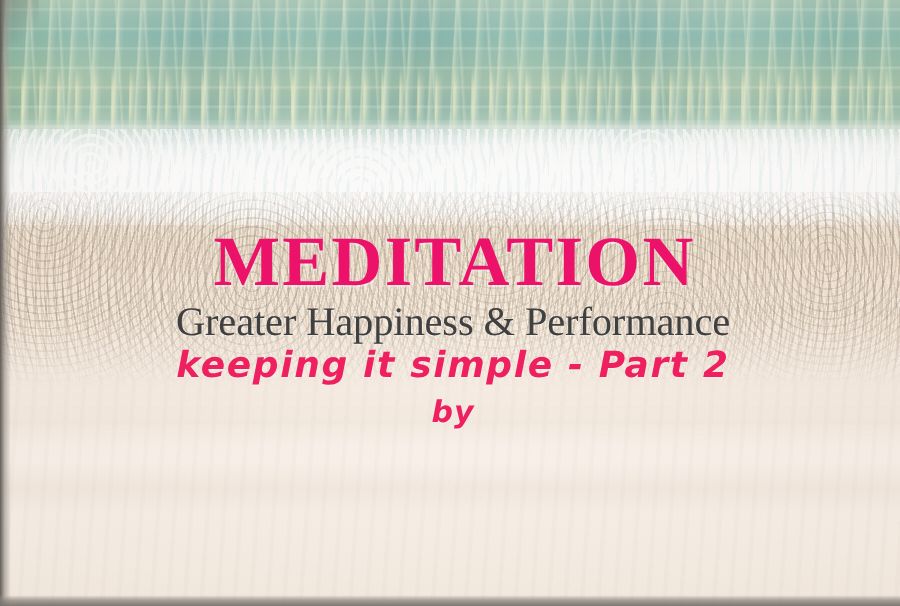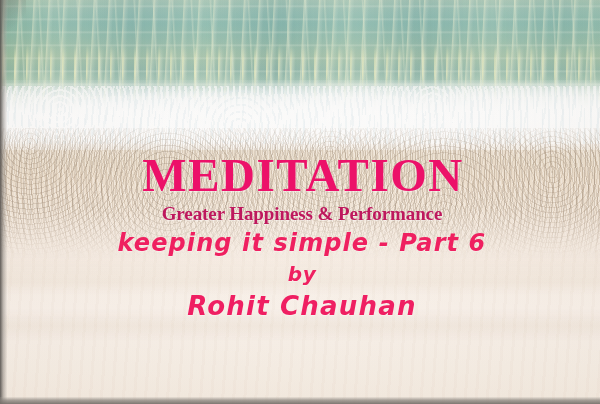--- a/index.html
+++ b/index.html
@@ -223,25 +223,25 @@
     line-height: 50px;
     letter-spacing: 1.5px;
     color: #ec1169;
     margin: 0;
     padding-left: 6px;
     text-shadow: 0 1px 1px rgba(255,255,255,0.45);
   }
 
   .t-sub {
     font-family: "Liberation Serif", "DejaVu Serif", serif;
-    font-weight: bold;
-    font-size: 19px;
+    font-weight: normal;
+    font-size: 27px;
     line-height: 28px;
     letter-spacing: -0.1px;
-    color: #be185d;
+    color: #404040;
     margin: 0;
     padding-left: 4px;
     text-shadow: 0 1px 1px rgba(255,255,255,0.45);
   }
 
   .t-hand {
     font-family: "DejaVu Sans", sans-serif;
     font-style: italic;
     font-weight: bold;
     font-size: 24px;
@@ -292,22 +292,21 @@
     <div class="foam"></div>
     <div class="foam-texture"></div>
     <div class="sand-grain"></div>
     <div class="sand-ripples"></div>
     <div class="photo-grade"></div>
   </div>
 
   <div class="title-block">
     <div class="t-main">MEDITATION</div>
     <div class="t-sub">Greater Happiness &amp; Performance</div>
-    <div class="t-hand">keeping it simple - Part 6</div>
+    <div class="t-hand">keeping it simple - Part 2</div>
     <div class="t-by">by</div>
-    <div class="t-author">Rohit Chauhan</div>
   </div>
 
   <div class="edge-left"></div>
   <div class="edge-bottom"></div>
   <div class="edge-top-left-fade"></div>
 
 </div>
 
 </body></html>

